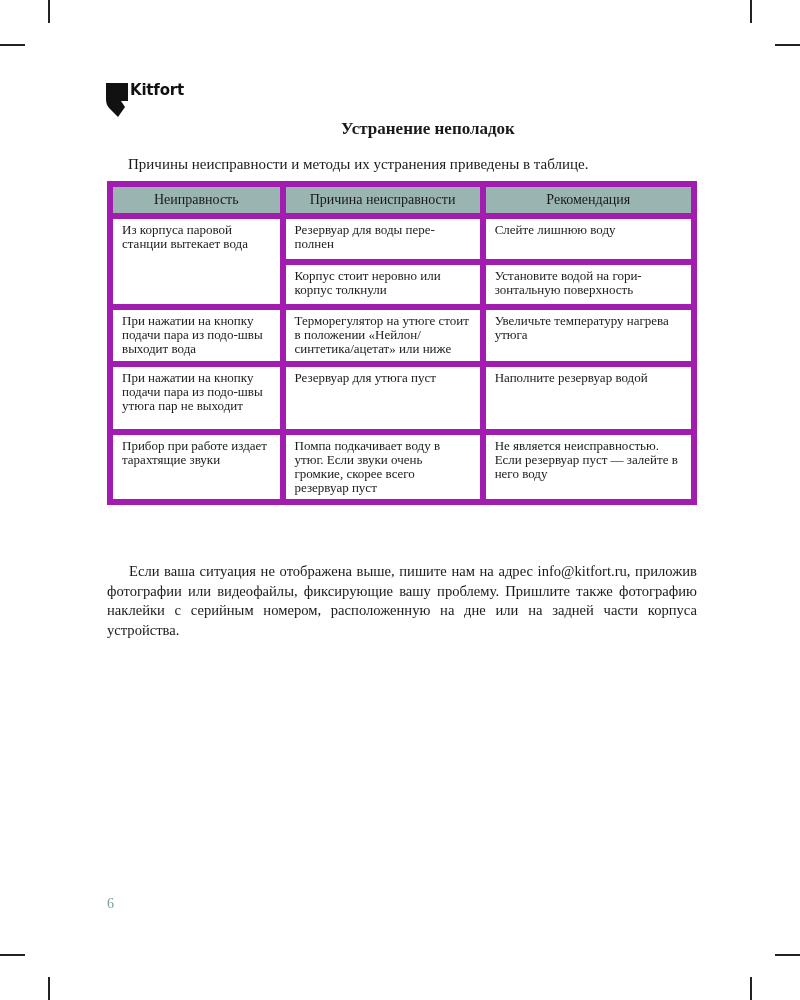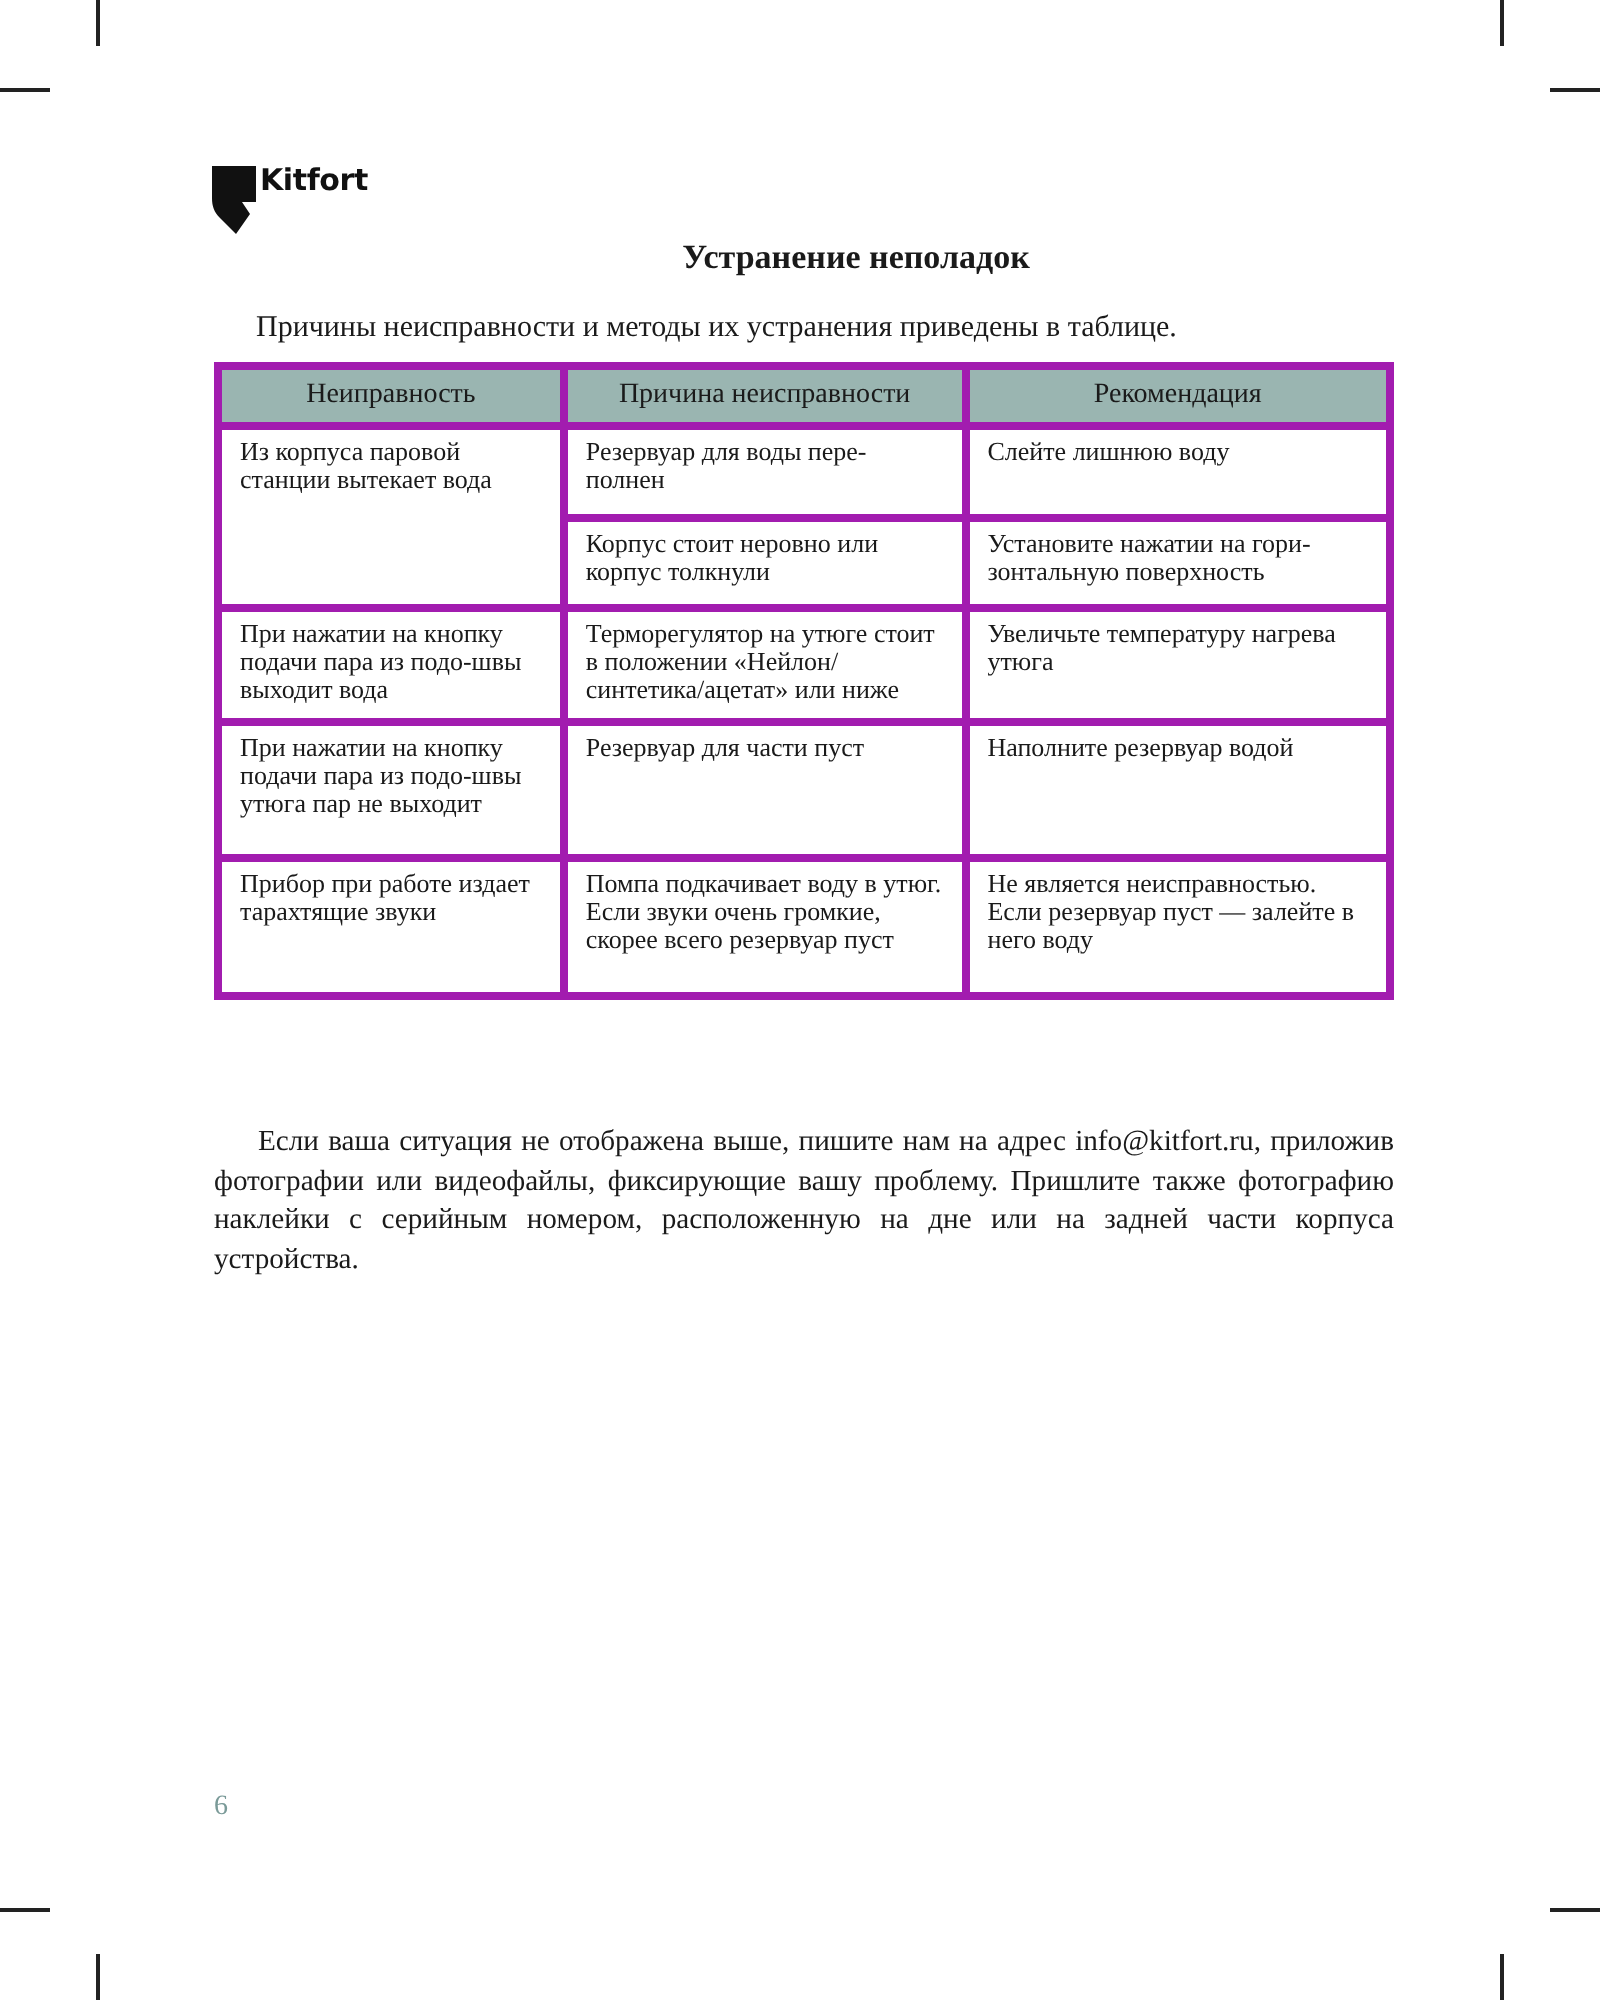--- a/index.html
+++ b/index.html
@@ -7,21 +7,21 @@
          font-family:"Liberation Serif", "DejaVu Serif", serif; color:#1a1a1a; }
   .crop { position:absolute; background:#222; }
   .logo { position:absolute; left:106px; top:83px; display:flex; align-items:flex-start; }
   .logo svg { display:block; }
   .logo-text { font-family:"DejaVu Sans", sans-serif; font-weight:bold; font-size:15px; color:#111;
                margin-left:2px; margin-bottom:0px; letter-spacing:-0.2px; line-height:1; }
   .title { position:absolute; left:0; width:800px; top:119px; text-align:center;
            font-weight:bold; font-size:17px; margin-left:28px; }
   .intro { position:absolute; left:128px; top:156px; font-size:15px; }
   table.tbl { position:absolute; left:107px; top:181px; width:590px; border-collapse:collapse; font-size:13px; }
-  table.tbl th, table.tbl td { border:4px solid #a21caf; vertical-align:top; }
+  table.tbl th, table.tbl td { border:6px solid #a21caf; vertical-align:top; }
   table.tbl th { background:#9ab5b1; font-weight:normal; font-size:14px; height:24px; padding:1px 4px; text-align:center; vertical-align:middle; }
   table.tbl td { padding:4px 9px 4px 9px; line-height:14px; }
   .c1 { width:155px; } .c2 { width:182px; } .c3 { width:193px;margin-left:12px; }
   .outro { position:absolute; left:107px; top:517px; width:590px; font-size:14.6px; line-height:19.5px; text-align:justify;margin-top:45px; }
   .outro p { margin:0; text-indent:22px; }
   .page-num { position:absolute; left:107px; top:896px; font-size:14px; color:#7a9a98; }
 </style>
 </head>
 <body>
 
@@ -53,30 +53,30 @@
     </tr>
   </thead>
   <tbody>
     <tr style="height:46px;">
       <td rowspan="2">Из корпуса паровой станции вытекает вода</td>
       <td>Резервуар для воды пере-полнен</td>
       <td>Слейте лишнюю воду</td>
     </tr>
     <tr style="height:45px;margin-top:24px;">
       <td>Корпус стоит неровно или корпус толкнули</td>
-      <td>Установите нажатии на гори-зонтальную поверхность</td>
+      <td>Установите водой на гори-зонтальную поверхность</td>
     </tr>
     <tr style="height:57px;">
       <td>При нажатии на кнопку подачи пара из подо-швы выходит вода</td>
       <td>Терморегулятор на утюге стоит в положении «Нейлон/синтетика/ацетат» или ниже</td>
       <td>Увеличьте температуру нагрева утюга</td>
     </tr>
     <tr style="height:68px;">
       <td>При нажатии на кнопку подачи пара из подо-швы утюга пар не выходит</td>
-      <td>Резервуар для части пуст</td>
+      <td>Резервуар для утюга пуст</td>
       <td>Наполните резервуар водой</td>
     </tr>
     <tr style="height:69px;">
       <td>Прибор при работе издает тарахтящие звуки</td>
       <td>Помпа подкачивает воду в утюг. Если звуки очень громкие, скорее всего резервуар пуст</td>
       <td>Не является неисправностью. Если резервуар пуст — залейте в него воду</td>
     </tr>
   </tbody>
 </table>
 

